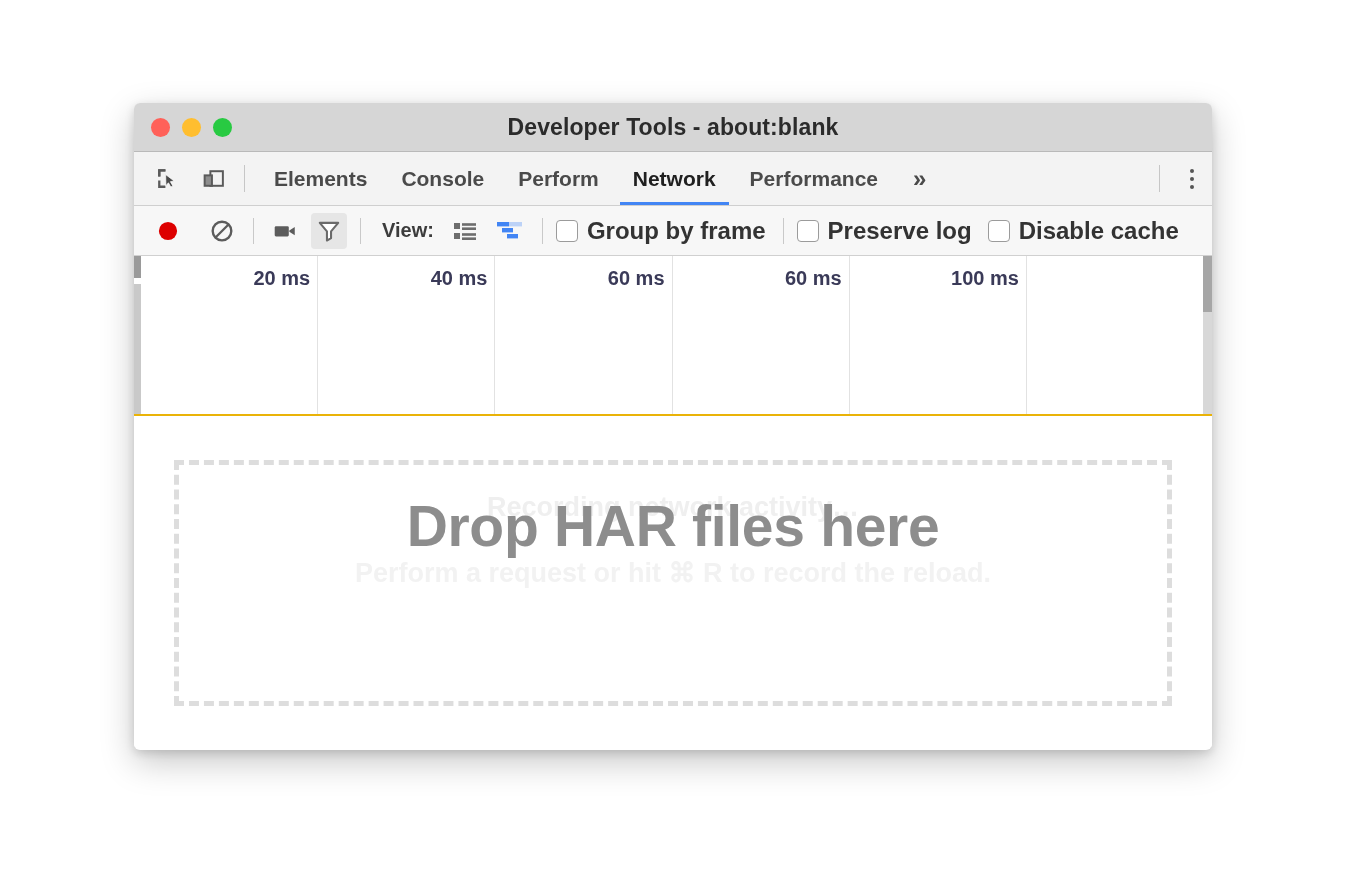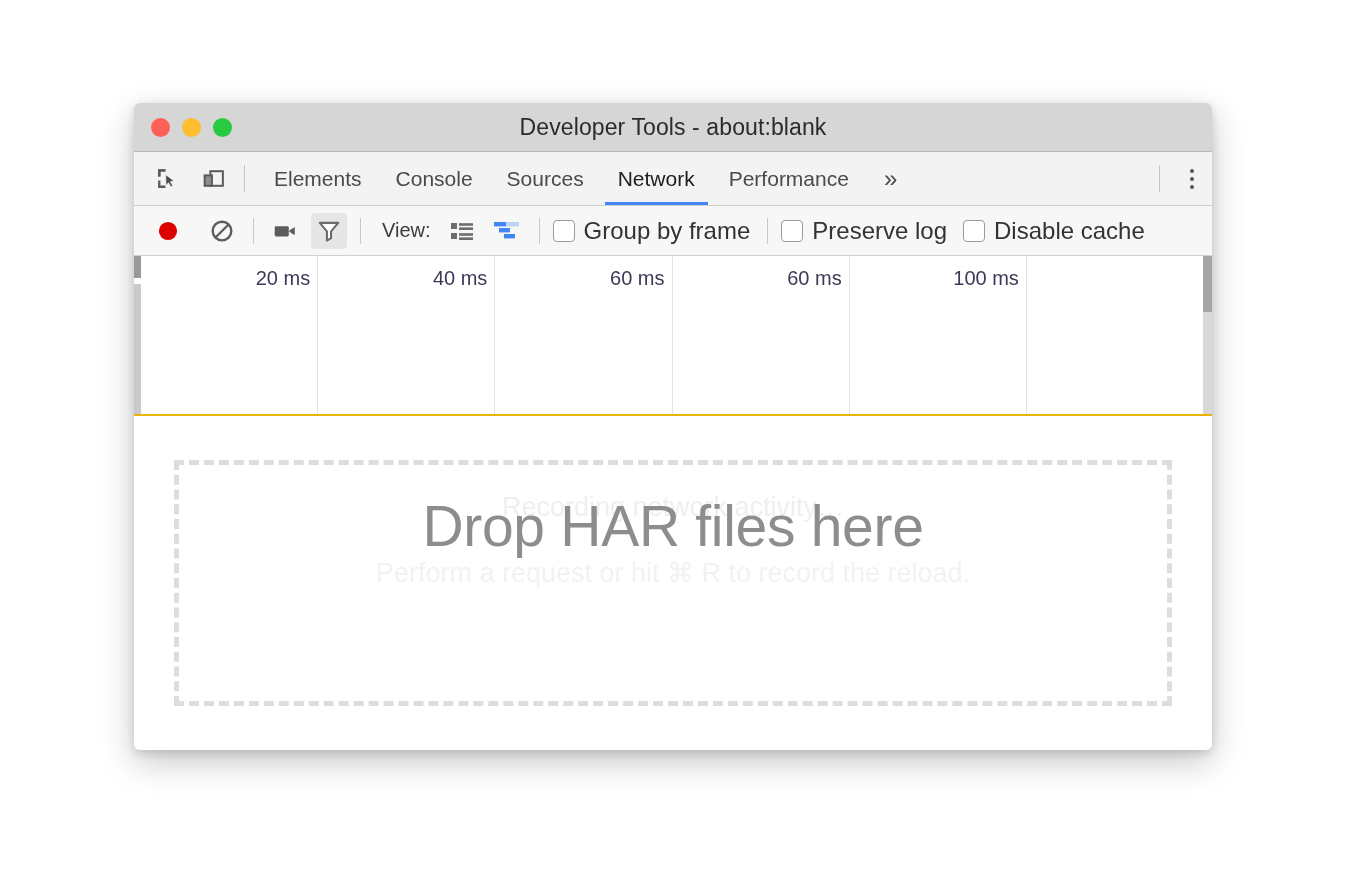--- a/index.html
+++ b/index.html
@@ -10,20 +10,21 @@
     height: 888px;
     overflow: hidden;
     font-family: "Liberation Sans", sans-serif;
   }
 
   #root {
     position: relative;
     width: 1372px;
     height: 888px;
     background: #ffffff;
+    font-weight: bold;
   }
 
   
   .window {
     position: absolute;
     left: 134px;
     top: 103px;
     width: 1078px;
     height: 647px;
     background: #ffffff;
@@ -352,21 +353,21 @@
       </div>
       <div class="tb-sep"></div>
       <div class="tabs">
         <div class="tab">
           <span>Elements</span>
         </div>
         <div class="tab">
           <span>Console</span>
         </div>
         <div class="tab">
-          <span>Sources</span>
+          <span>Perform</span>
         </div>
         <div class="tab active">
           <span>Network</span>
         </div>
         <div class="tab">
           <span>Performance</span>
         </div>
         <div class="tab more">
           <span>»</span>
         </div>

